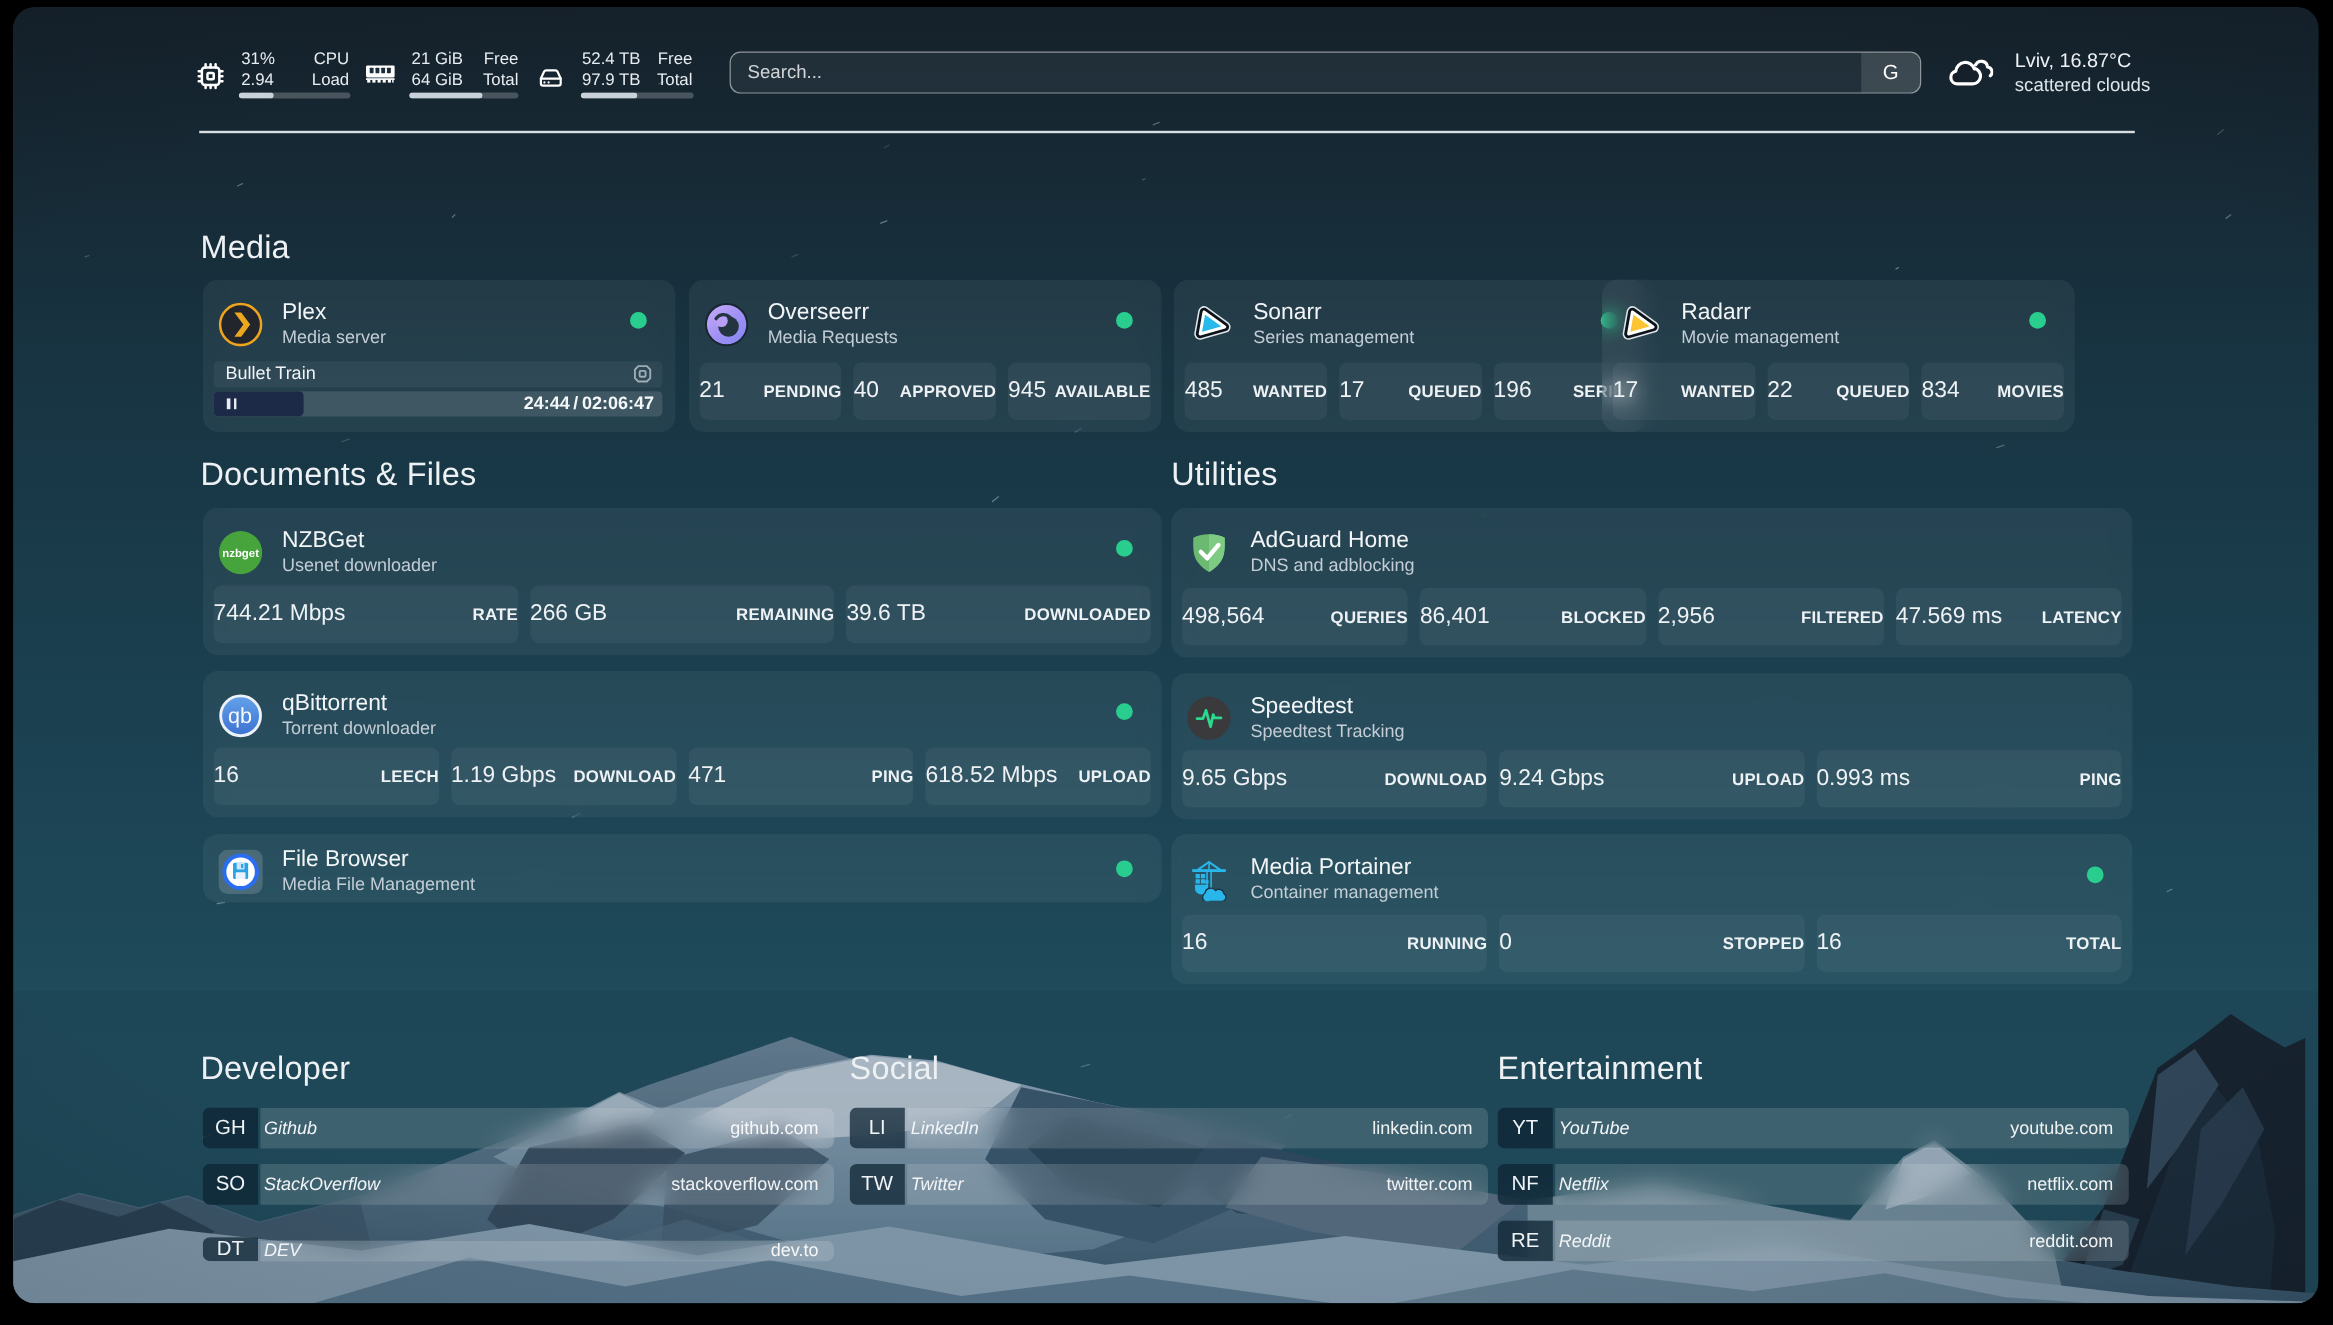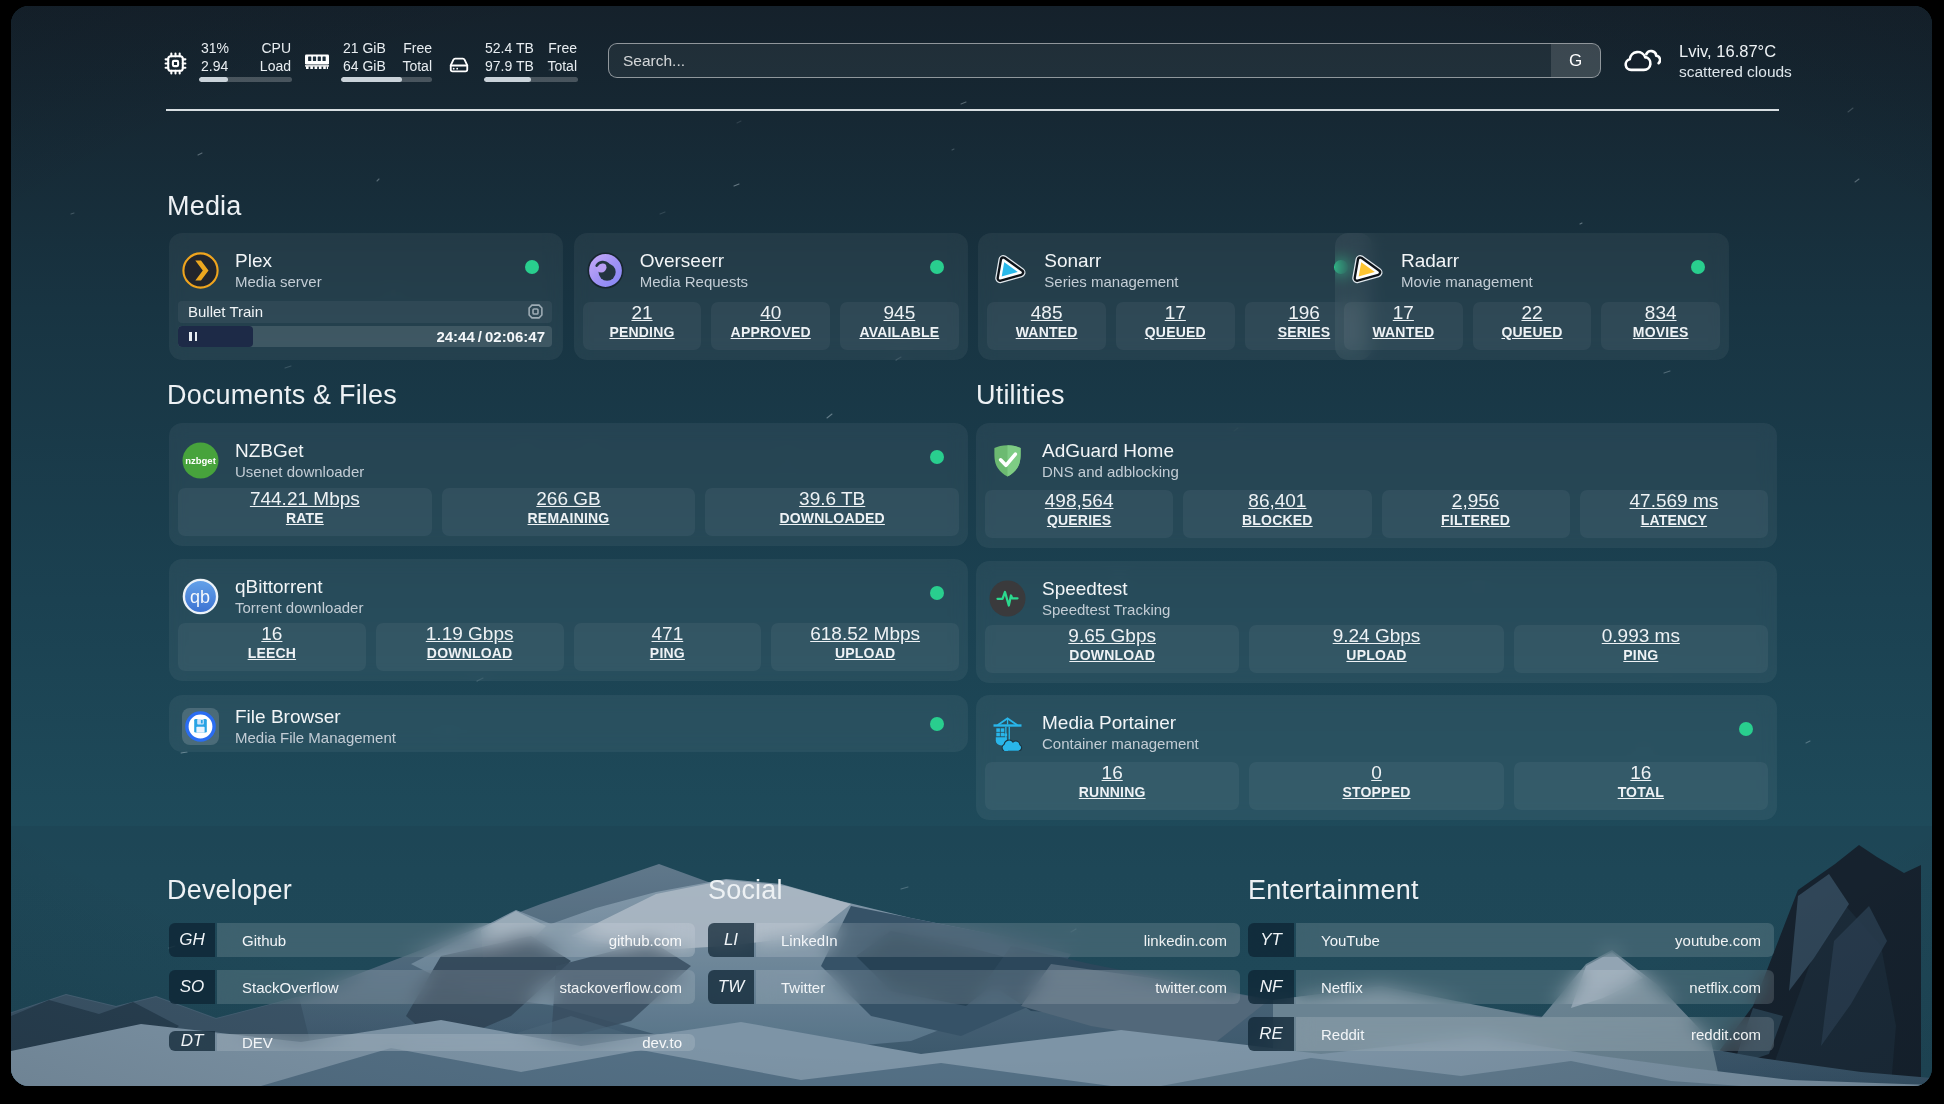--- a/index.html
+++ b/index.html
@@ -31,31 +31,31 @@
   .h2 { position:absolute; color:#edf1f4; font-size:27px; font-weight:500; letter-spacing:0.2px; }
   .card { position:absolute; background:rgba(255,255,255,0.055); border-radius:13px; }
   .blur { backdrop-filter: blur(8px); }
   .chead { position:absolute; left:13px; top:16px; display:flex; align-items:center; }
   .cico { width:37px; height:37px; margin-right:16px; position:relative; flex:none; }
   .tt { color:#f2f5f7; font-size:19px; line-height:23px; font-weight:500; }
   .st { color:#c3cdd5; font-size:15px; line-height:19px; }
   .dot { position:absolute; width:14px; height:14px; border-radius:50%; background:#29ce8e; right:24px; top:27px; }
   .stats { position:absolute; left:9px; right:9px; bottom:10px; display:flex; gap:10px; }
   .sb { flex:1; background:rgba(255,255,255,0.05); border-radius:7px; height:48px;
-    display:flex; flex-direction:column; align-items:center; justify-content:flex-start; color:#eef2f5;text-decoration:underline; }
+    display:flex; flex-direction:row; align-items:center; justify-content:space-between; color:#eef2f5; }
   .num { font-size:19px; line-height:22px; }
   .lbl { font-size:14px; font-weight:bold; line-height:17px; letter-spacing:0.2px; }
   
   .bmcol { position:absolute; width:526px; }
   .bmrow { position:absolute; left:0; right:0; height:34px; display:flex; }
   .abbr { width:46px; background:rgba(13,34,50,0.72); backdrop-filter:blur(9px); border-radius:6px 0 0 6px;
-    color:#f0f4f7; font-size:17px; display:flex; align-items:center; justify-content:center; flex:none; margin-right:2px;font-style:italic; }
+    color:#f0f4f7; font-size:17px; display:flex; align-items:center; justify-content:center; flex:none; margin-right:2px; }
   .bmbar { flex:1; background:rgba(255,255,255,0.14); backdrop-filter:blur(9px); border-radius:0 6px 6px 0;
     display:flex; align-items:center; color:#f2f5f8; font-size:15px; }
-  .bmname { padding-left:25px; flex:1; }
+  .bmname { padding-left:3px; flex:1;font-style:italic; }
   .bmurl { padding-right:13px; color:rgba(255,255,255,0.92); }
 </style>
 </head>
 <body>
 <div class="screen">
 <svg class="bg" viewBox="0 0 1921 1080" preserveAspectRatio="none">
   <defs>
     <linearGradient id="sky" x1="0" y1="0" x2="0" y2="1">
       <stop offset="0" stop-color="#15212b"></stop>
       <stop offset="0.28" stop-color="#183442"></stop>

